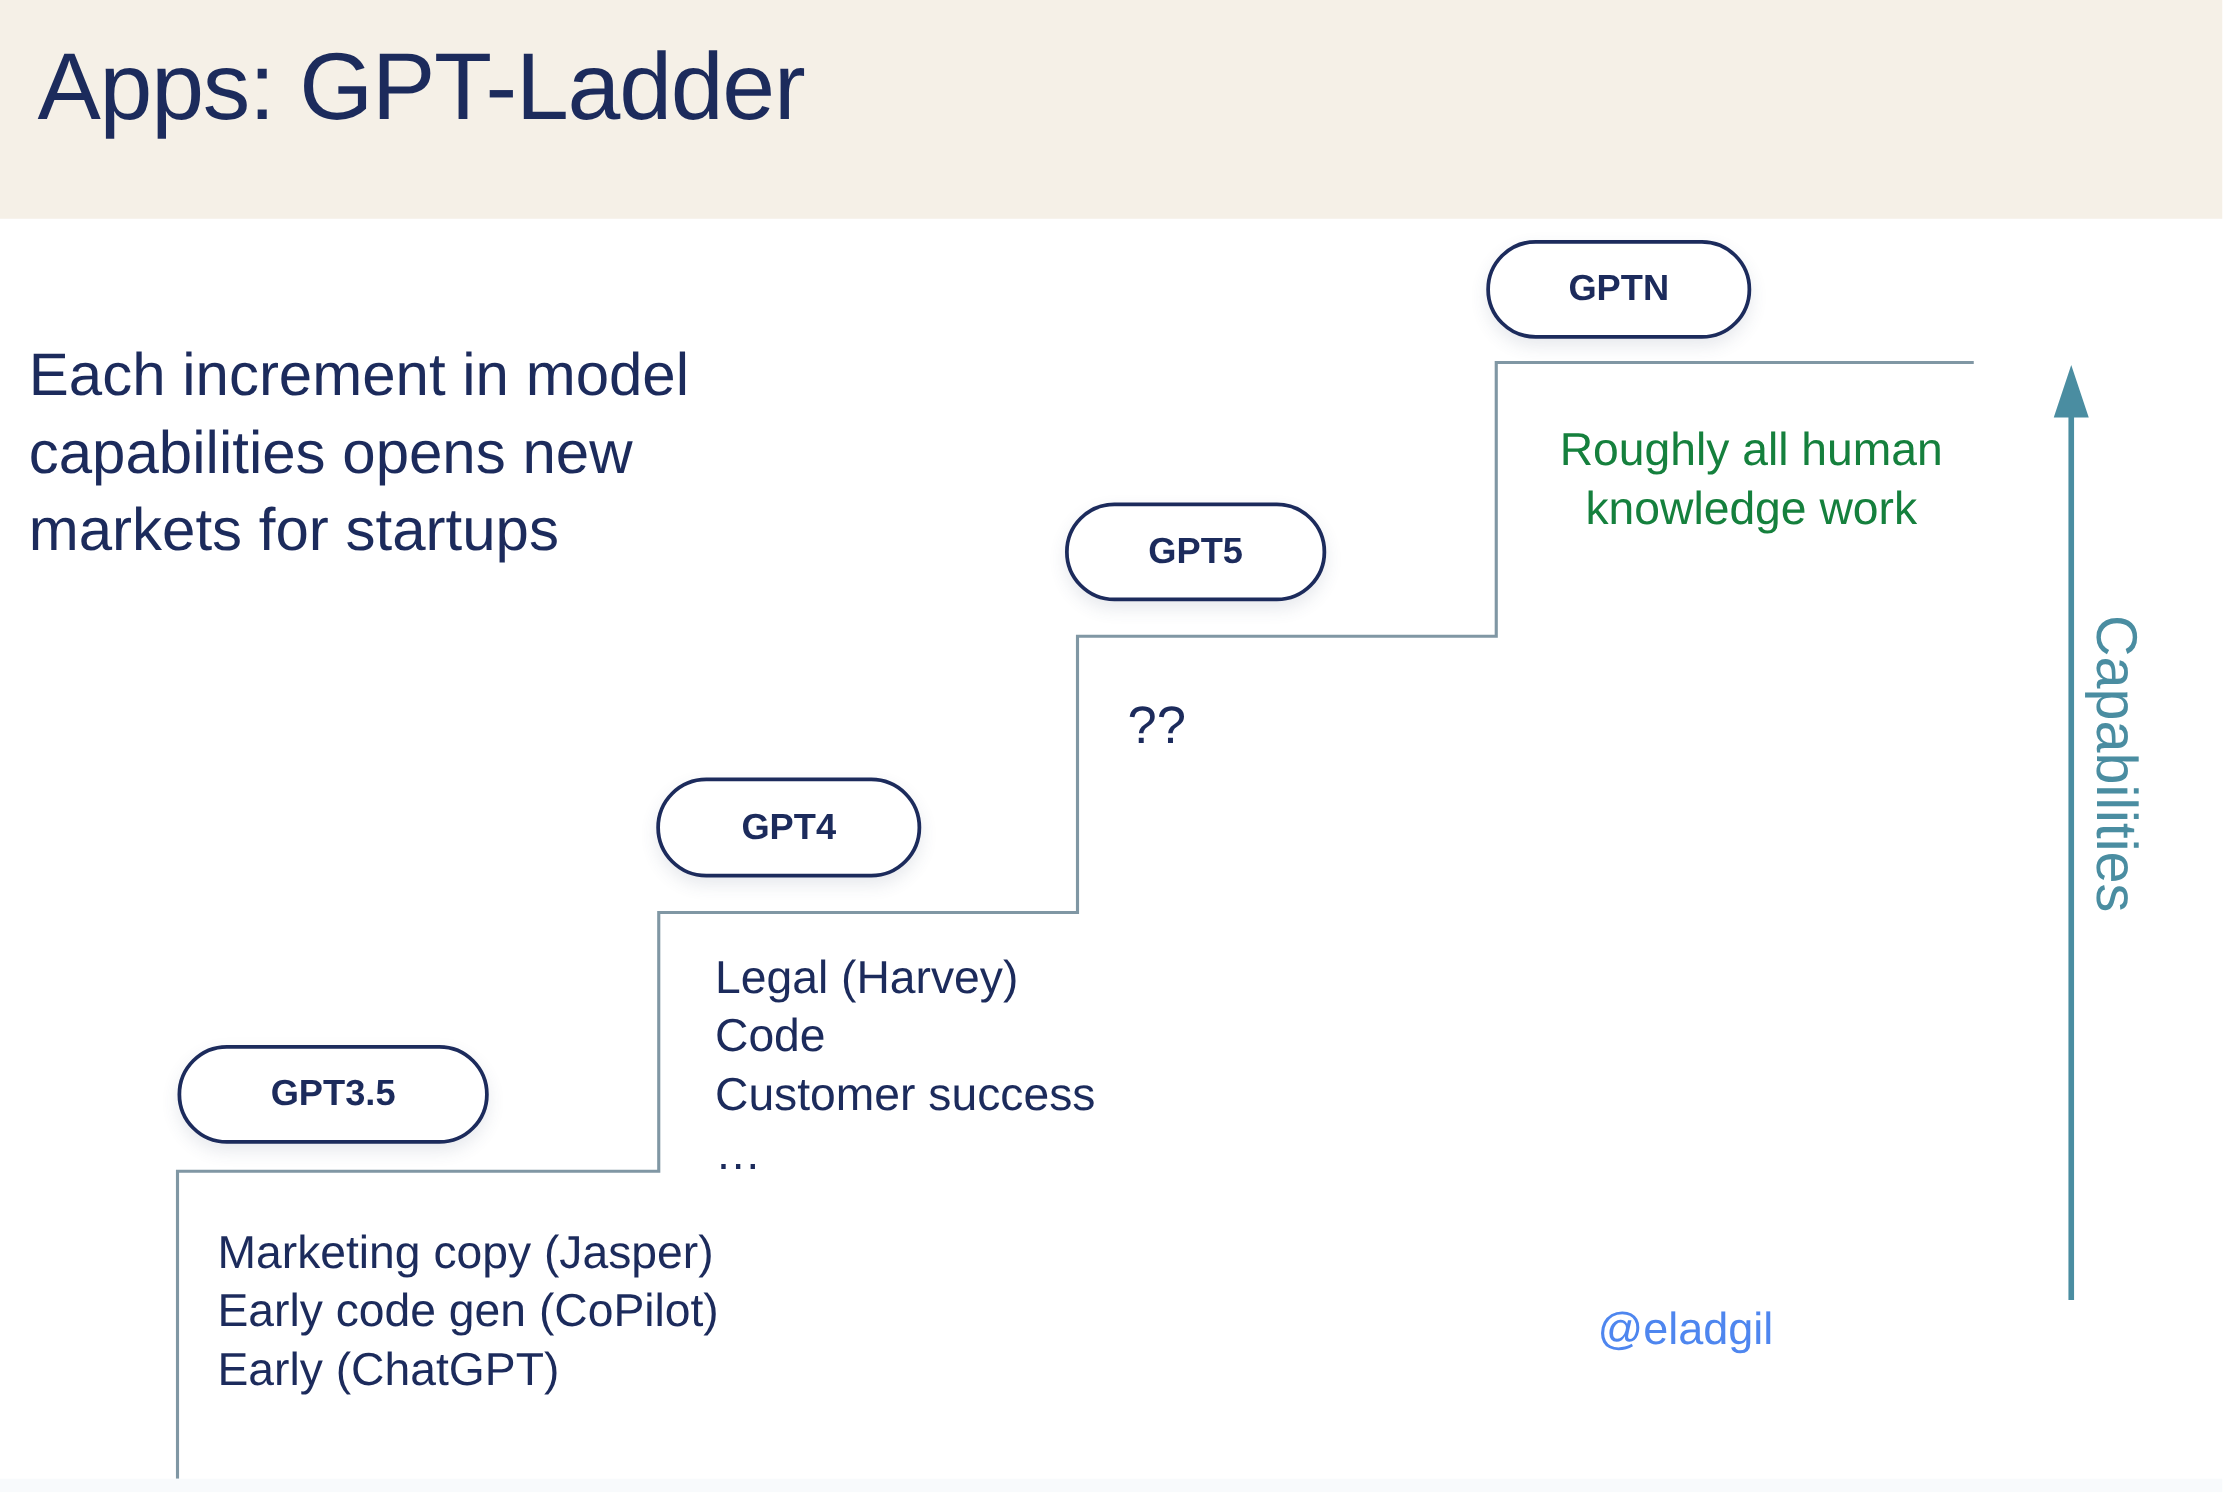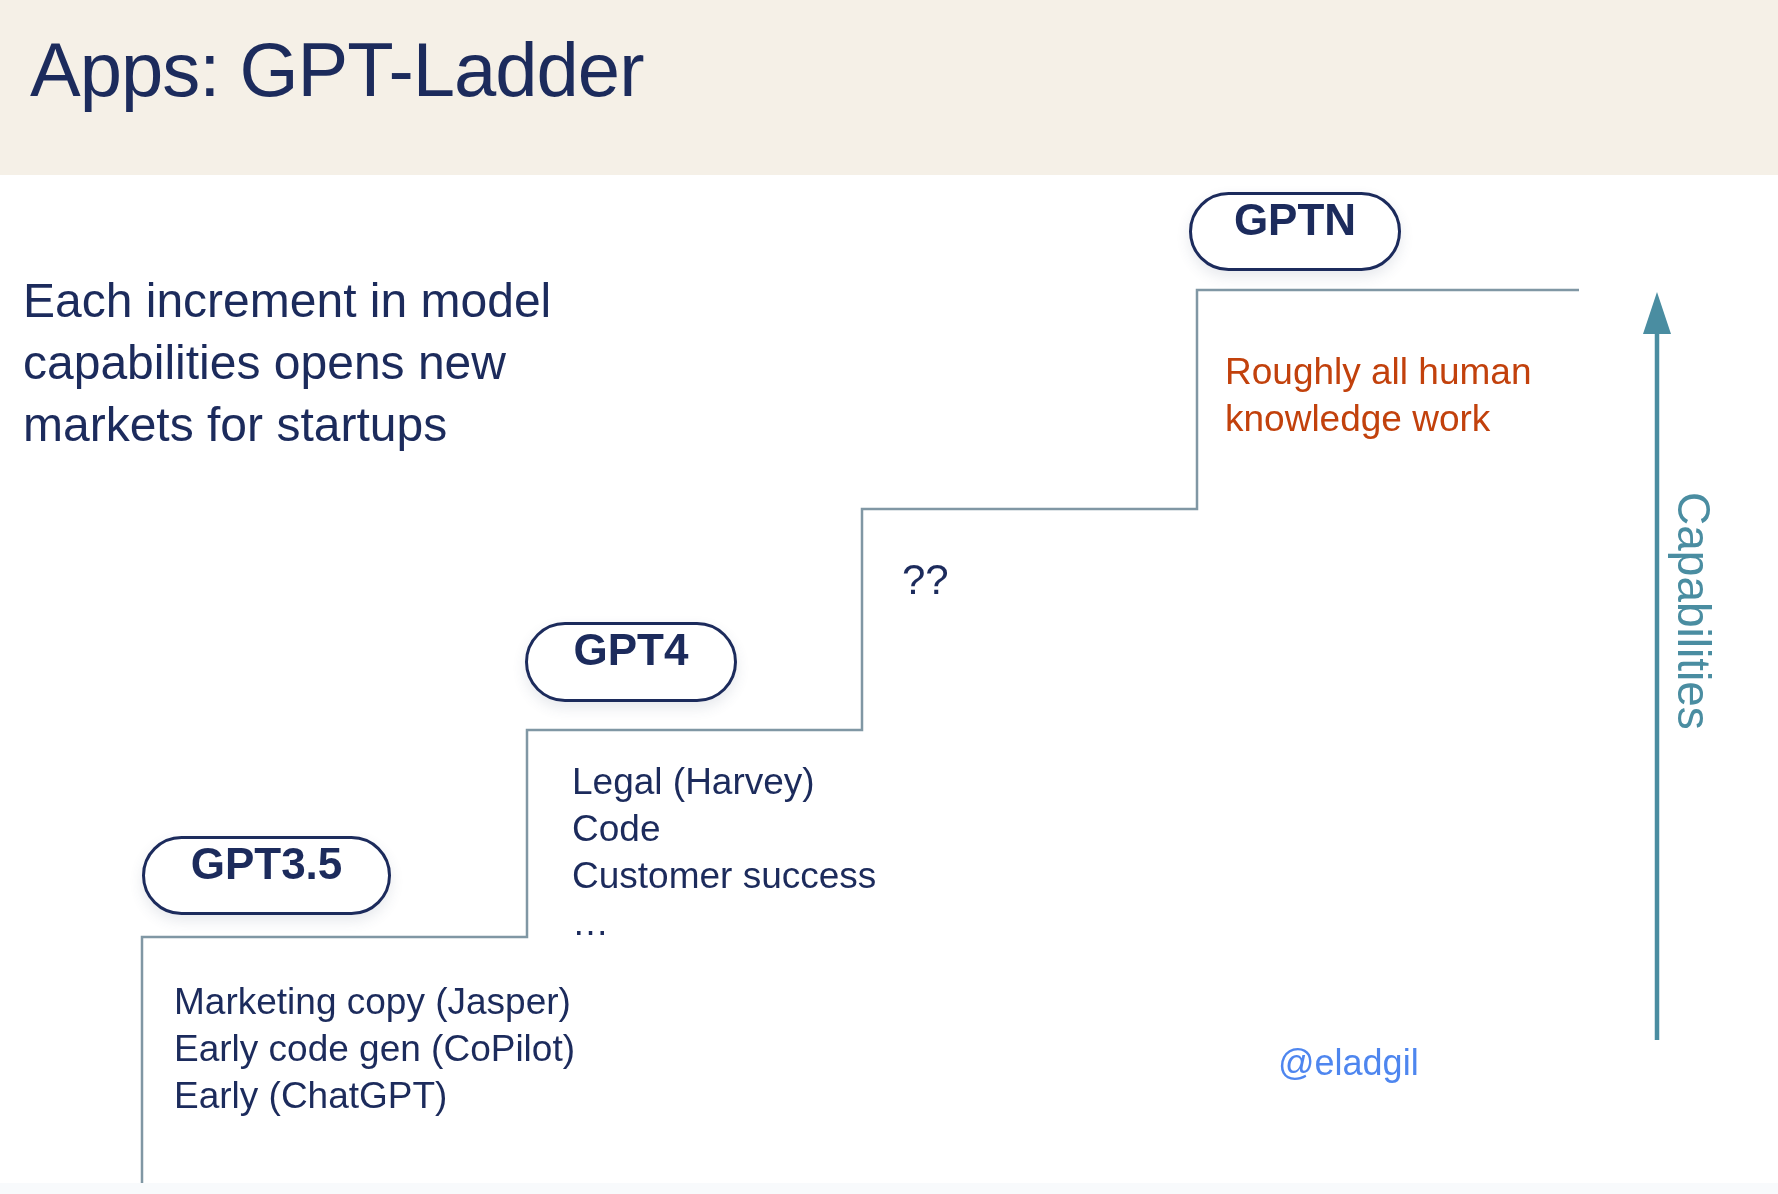--- a/index.html
+++ b/index.html
@@ -24,42 +24,42 @@
   .intro-text{
     position:absolute;left:23px;top:270px;width:600px;
     font-size:48px;line-height:62px;font-weight:400;color:#1c2b5c;
   }
   .stairs-svg{position:absolute;left:0;top:0;width:1778px;height:1194px;}
   .pill{
     position:absolute;
     background:#ffffff;
     border:3px solid #1c2b5c;
     border-radius:44px;
-    display:flex;align-items:flex-start;justify-content:center;
-    font-weight:bold;font-size:44px;color:#1c2b5c;
+    display:flex;align-items:center;justify-content:center;
+    font-weight:bold;font-size:29px;color:#1c2b5c;
     box-shadow:0 6px 14px rgba(60,70,110,0.12);
   }
   .pill-gpt35{left:142px;top:836px;width:243px;height:73px;}
   .pill-gpt4 {left:525px;top:622px;width:206px;height:74px;}
   .pill-gpt5 {left:852px;top:402px;width:203px;height:73px;}
   .pill-gptn {left:1189px;top:192px;width:206px;height:73px;}
   .market-list{
     position:absolute;
     font-size:37px;line-height:47px;font-weight:400;color:#1c2b5c;
     white-space:nowrap;
   }
   .list-gpt35{left:174px;top:978px;}
   .list-gpt4 {left:572px;top:758px;}
   .note-q{
     position:absolute;left:902px;top:556px;
     font-size:42px;font-weight:400;color:#1c2b5c;
   }
   .note-gptn{
-    position:absolute;left:1225px;top:348px;width:352px;
-    font-size:37px;line-height:47px;font-weight:400;color:#c2410c;
+    position:absolute;left:1225px;top:336px;width:352px;
+    font-size:37px;line-height:47px;font-weight:400;color:#15803d;text-align:center;
   }
   .axis-label{
     position:absolute;left:1668px;top:492px;
     writing-mode:vertical-rl;
     font-size:46px;line-height:1.1;font-weight:400;
     color:#4a8da1;white-space:nowrap;
   }
   .attribution{
     position:absolute;left:1236px;top:1042px;
     font-size:36px;font-weight:500;color:#4e86ef;margin-left:42px;
@@ -87,20 +87,23 @@
       <polygon points="1643,334 1671,334 1657,292" fill="#4a8da1"></polygon>
     </g>
   </svg>
 
   <div class="pill pill-gpt35">
     <span>GPT3.5</span>
   </div>
   <div class="pill pill-gpt4">
     <span>GPT4</span>
   </div>
+  <div class="pill pill-gpt5">
+    <span>GPT5</span>
+  </div>
   <div class="pill pill-gptn">
     <span>GPTN</span>
   </div>
 
   <div class="market-list list-gpt35">
     <div>Marketing copy (Jasper)</div>
     <div>Early code gen (CoPilot)</div>
     <div>Early (ChatGPT)</div>
   </div>
 

